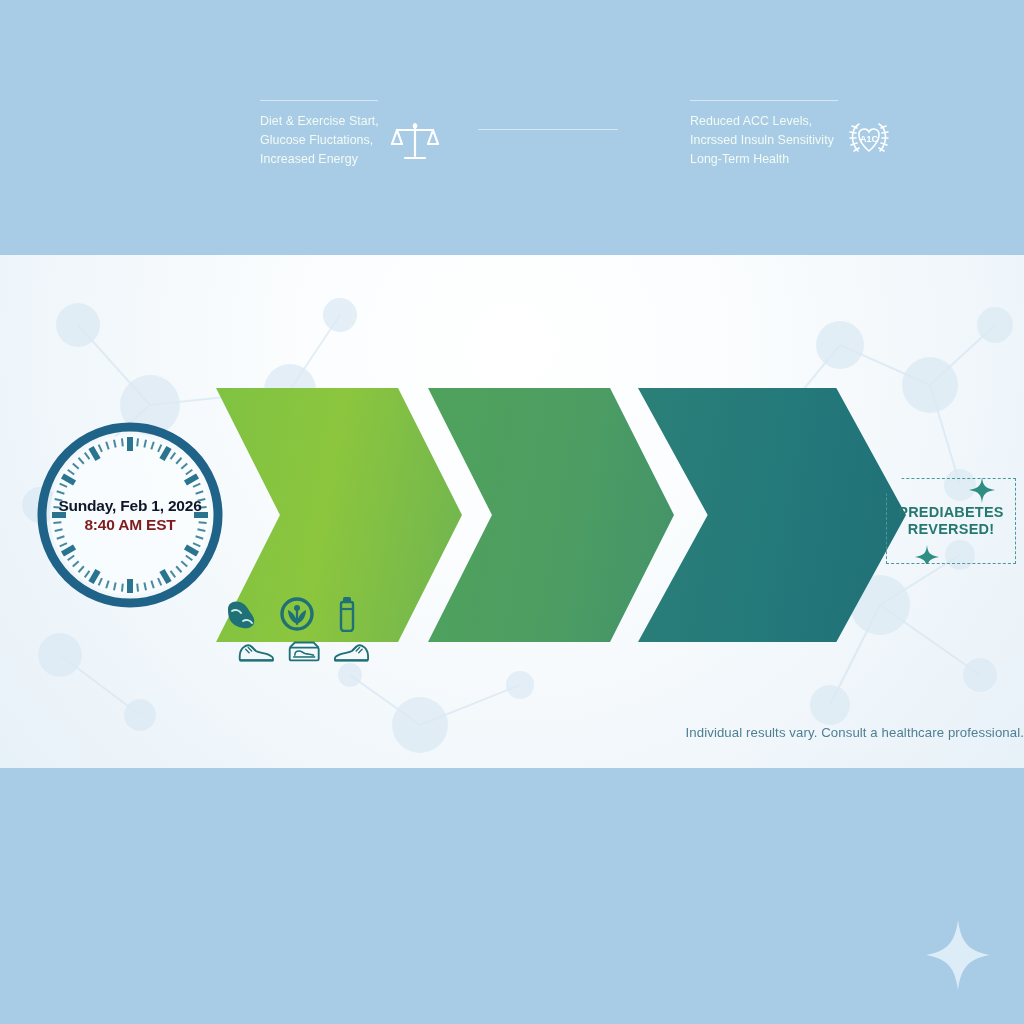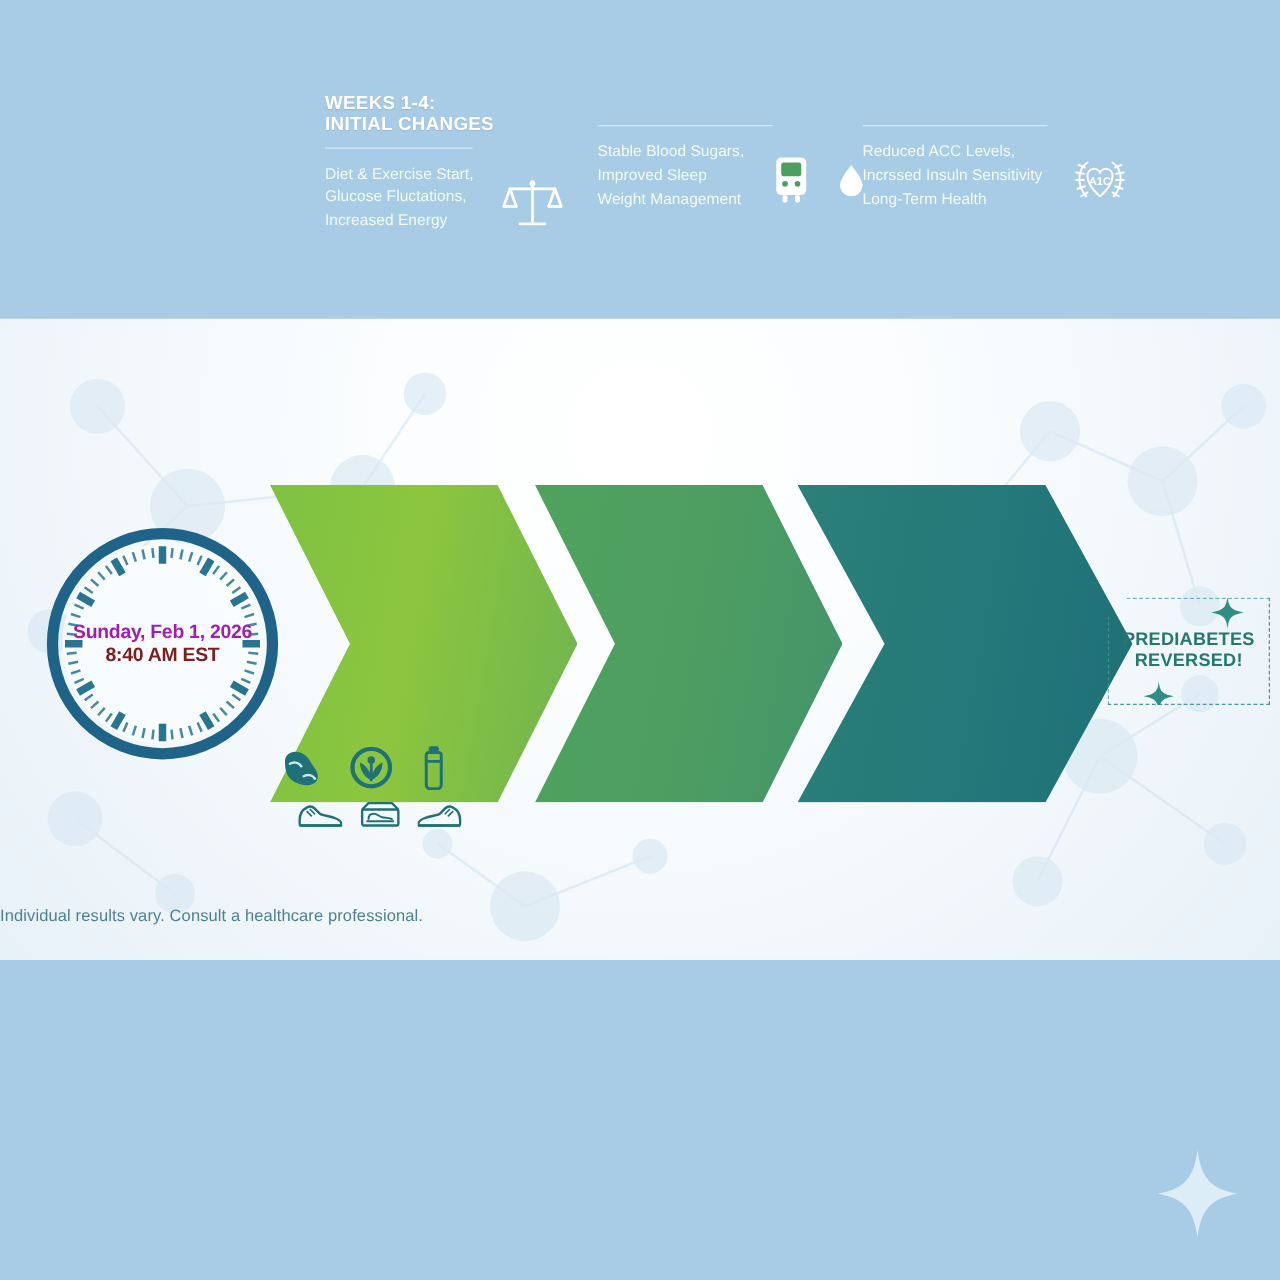--- a/index.html
+++ b/index.html
@@ -29,21 +29,21 @@
   #clock {
     position:absolute; left:35px; top:420px; width:190px; height:190px;
   }
   #clock svg { display:block; }
   .clock-text {
     position:absolute; left:0; top:0; width:190px; height:190px;
     display:flex; flex-direction:column; align-items:center; justify-content:center;
     gap:1px; pointer-events:none;
   }
   .clock-date {
-    font-size:15.5px; font-weight:700; color:#a21caf; letter-spacing:-.2px;
+    font-size:15.5px; font-weight:700; color:#0f172a; letter-spacing:-.2px;
     white-space:nowrap; text-shadow:0 0 1px rgba(255,255,255,.4);
   }
   .clock-time {
     font-size:15.5px; font-weight:700; color:#7f1d1d; letter-spacing:-.2px;
     white-space:nowrap;
   }
 
   
   .arrow {
     position:absolute; top:388px; height:254px;
@@ -73,21 +73,21 @@
     margin:9px 0 11px 0;
   }
   #body1 .rule { width:118px; }
   #body2 .rule { width:140px; }
   #body3 .rule { width:148px; }
 
   .stage-desc {
     font-size:12.4px; line-height:1.52; font-weight:400;
     color:#f2fbf4; letter-spacing:.05px;
   }
-  .desc-row { display:flex; align-items:center; gap:23px; }
+  .desc-row { display:flex; align-items:flex-start; gap:12px; }
   .desc-lines { flex:0 0 auto; }
 
   .stage-icon { flex:0 0 auto; margin-top:6px; }
 
   
   #icon-cluster {
     position:absolute; left:224px; top:596px; width:146px;
   }
   .icon-row { display:flex; align-items:center; }
   .icon-row.row1 { gap:22px; }
@@ -106,21 +106,21 @@
     font-size:14.5px; line-height:1.18; letter-spacing:.2px;
     text-transform:uppercase;
   }
   .star { position:absolute; }
   #star-a { right:20px;  top:-2px;  }
   #star-b { left:28px;   bottom:-6px; }
 
   
   #footer {
     position:absolute; left:0; top:725px; width:1024px;
-    text-align:left; font-size:13.2px; color:#4e7f93; letter-spacing:.1px;
+    text-align:right; font-size:13.2px; color:#4e7f93; letter-spacing:.1px;
   }
 </style>
 </head>
 <body>
 
 <div id="stage">
 
   <svg class="sparkle-outer" viewBox="0 0 64 70">
     <path d="M32 0 C35 22 42 31 64 35 C42 39 35 48 32 70 C29 48 22 39 0 35 C22 31 29 22 32 0 Z" fill="#eaf4fb" opacity="0.95"></path>
   </svg>
@@ -247,24 +247,20 @@
       <div class="clock-date">Sunday, Feb 1, 2026</div>
       <div class="clock-time">8:40 AM EST</div>
     </div>
   </div>
 
   <div class="arrow" id="arrow1"></div>
   <div class="arrow" id="arrow2"></div>
   <div class="arrow" id="arrow3"></div>
 
   <div class="arrow-body" id="body1">
-    <div class="stage-title">
-      <div>WEEKS 1-4:</div>
-      <div>INITIAL CHANGES</div>
-    </div>
     <div class="rule"></div>
     <div class="desc-row">
       <div class="stage-desc desc-lines">
         <div>Diet &amp; Exercise Start,</div>
         <div>Glucose Fluctations,</div>
         <div>Increased Energy</div>
       </div>
       <svg class="stage-icon" width="48" height="44" viewBox="0 0 48 44">
         <g fill="none" stroke="#ffffff" stroke-width="2.2" stroke-linecap="round" stroke-linejoin="round">
           <line x1="24" y1="6" x2="24" y2="38"></line>
@@ -275,38 +271,20 @@
           <path d="M42 12 L37 26 L47 26 Z"></path>
           <line x1="1" y1="26" x2="11" y2="26"></line>
           <line x1="37" y1="26" x2="47" y2="26"></line>
         </g>
       </svg>
     </div>
   </div>
 
   <div class="arrow-body" id="body2">
     <div class="rule"></div>
-    <div class="desc-row">
-      <div class="stage-desc desc-lines">
-        <div>Stable Blood Sugars,</div>
-        <div>Improved Sleep</div>
-        <div>Weight Management</div>
-      </div>
-      <svg class="stage-icon" width="30" height="40" viewBox="0 0 30 40">
-        <rect x="3" y="2" width="24" height="30" rx="4" fill="#ffffff"></rect>
-        <rect x="7" y="6" width="16" height="11" rx="2" fill="#4e9e62"></rect>
-        <circle cx="10" cy="23" r="2.3" fill="#4e9e62"></circle>
-        <circle cx="20" cy="23" r="2.3" fill="#4e9e62"></circle>
-        <rect x="8" y="32" width="4" height="6" rx="1.6" fill="#ffffff"></rect>
-        <rect x="18" y="32" width="4" height="6" rx="1.6" fill="#ffffff"></rect>
-      </svg>
-      <svg class="stage-icon" width="20" height="26" viewBox="0 0 20 26">
-        <path d="M10 1 C10 1 1 12 1 17 A9 9 0 0 0 19 17 C19 12 10 1 10 1 Z" fill="#ffffff"></path>
-      </svg>
-    </div>
   </div>
 
   <div class="arrow-body" id="body3">
     <div class="rule"></div>
     <div class="desc-row">
       <div class="stage-desc desc-lines">
         <div>Reduced ACC Levels,</div>
         <div>Incrssed Insuln Sensitivity</div>
         <div>Long-Term Health</div>
       </div>

